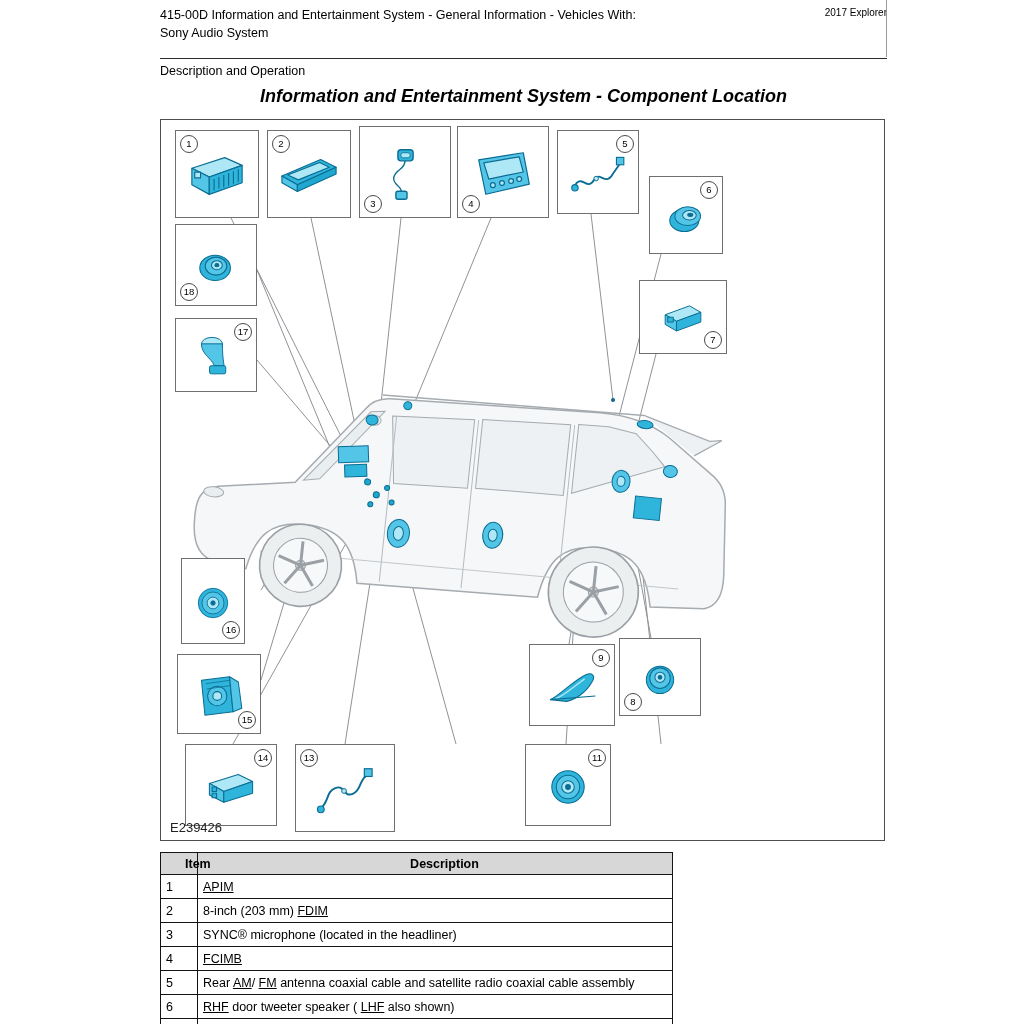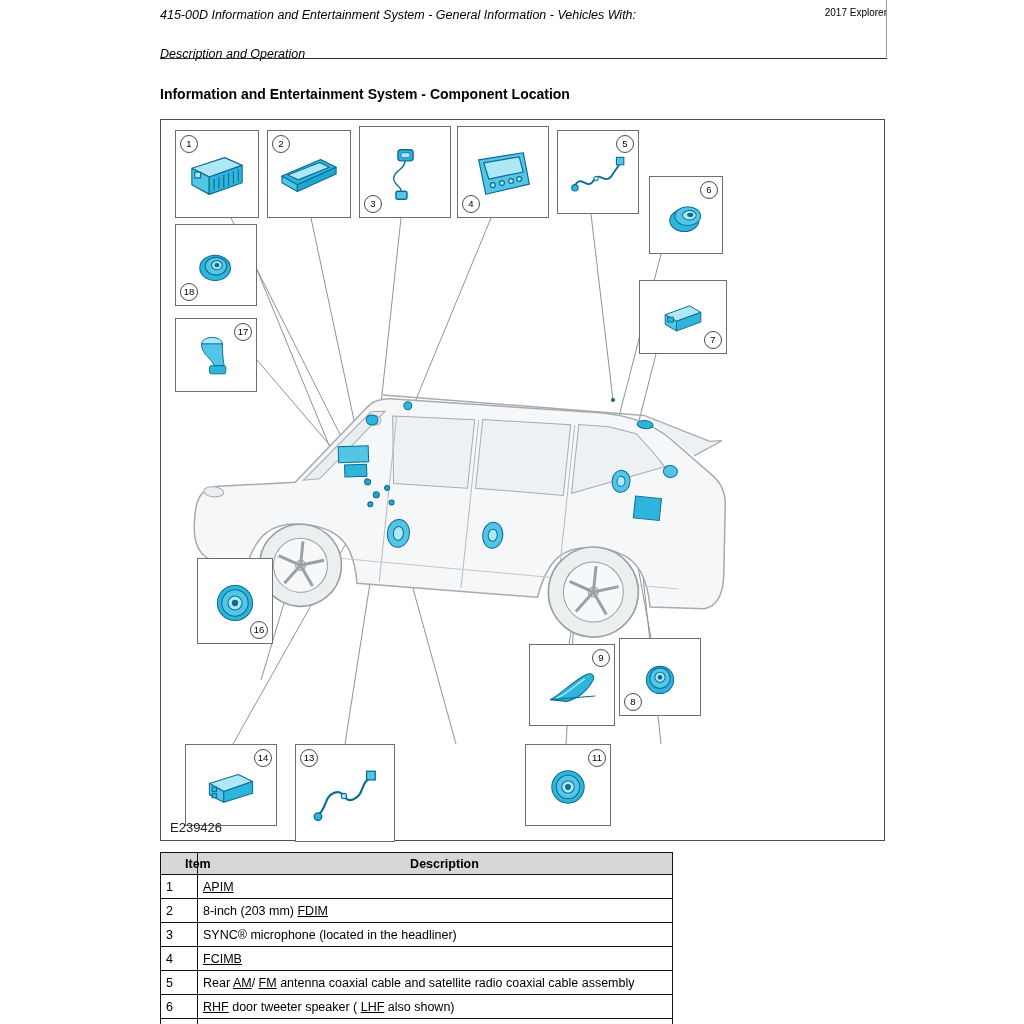--- a/index.html
+++ b/index.html
@@ -6,27 +6,27 @@
   html,body { width:1024px; height:1024px; }
   body {
     background:#ffffff;
     font-family:"Liberation Sans", sans-serif;
     color:#000;
     position:relative;
     overflow:hidden;
   }
   
   .hdr { position:absolute; left:160px; top:7px; width:727px; display:flex; justify-content:space-between; }
-  .hdr-left { font-style:italic; font-size:12.5px; line-height:1.4; }
+  .hdr-left { font-size:12.5px; line-height:1.4; }
   .hdr-op { margin-top:21px; }
   .hdr-model { font-size:10px; white-space:nowrap; text-align:right; }
   .hdr-vline { position:absolute; left:886px; top:0; width:1px; height:57px; background:#9a9a9a; }
   .hdr-rule { position:absolute; left:160px; top:58px; width:727px; height:0; border-top:1px solid #2b2b2b; }
   
-  .fig-title { position:absolute; left:160px; top:86px; width:727px; text-align:left; font-weight:bold; font-size:14px; }
+  .fig-title { position:absolute; left:160px; top:86px; width:727px; text-align:center; font-weight:bold; font-size:18px;font-style:italic; }
   
   .figure { position:absolute; left:160px; top:119px; width:725px; height:722px; border:1px solid #4f4f4f; background:#fff; }
   .car-layer { position:absolute; left:0; top:0; }
   .callout { position:absolute; border:1px solid #6f6f6f; background:#fff; z-index:2; }
   .callout .num {
     position:absolute; width:18px; height:18px; border:1px solid #4a4a4a; border-radius:50%;
     font-size:9.5px; line-height:16px; text-align:center; background:#fff; z-index:3;
   }
   .num.tl { left:4px;  top:4px; }
   .num.tr { right:4px; top:4px; }
@@ -198,20 +198,21 @@
         <ellipse cx="33" cy="30" rx="6" ry="5" fill="#aee7f6"></ellipse>
         <ellipse cx="33" cy="30" rx="2.2" ry="1.8" fill="#0b6d93"></ellipse>
       </g>
     </symbol>
   </defs>
 </svg>
 
 <div class="hdr">
   <div class="hdr-left">
     <div>415-00D Information and Entertainment System - General Information - Vehicles With:</div>
+    <div>Sony Audio System</div>
     <div class="hdr-op">Description and Operation</div>
   </div>
   <div class="hdr-model">2017 Explorer</div>
 </div>
 <div class="hdr-vline"></div>
 <div class="hdr-rule"></div>
 
 <div class="fig-title">Information and Entertainment System - Component Location</div>
 
 <div class="figure">
@@ -371,33 +372,39 @@
       <svg class="comp" viewBox="0 0 64 64">
         <use href="#sym-shark-fin-antenna-icon"></use>
       </svg>
     </div>
   <div class="callout" style="left:364px; top:624px; width:86px;  height:82px;">
       <span class="num tr">11</span>
       <svg class="comp" viewBox="0 0 64 64">
         <use href="#sym-round-speaker-icon"></use>
       </svg>
     </div>
-  <div class="callout" style="left:134px; top:624px; width:100px; height:98px;">
+  <div class="callout" style="left:134px; top:624px; width:100px; height:88px;">
       <span class="num tl">13</span>
       <svg class="comp" viewBox="0 0 64 64">
         <use href="#sym-wiring-harness-icon"></use>
       </svg>
     </div>
   <div class="callout" style="left:24px;  top:624px; width:92px;  height:82px;">
       <span class="num tr">14</span>
       <svg class="comp" viewBox="0 0 64 64">
         <use href="#sym-amplifier-icon"></use>
       </svg>
     </div>
-  <div class="callout" style="left:36px;  top:438px; width:76px;  height:86px;">
+  <div class="callout" style="left:16px;  top:534px; width:84px;  height:80px;">
+      <span class="num br">15</span>
+      <svg class="comp" viewBox="0 0 64 64">
+        <use href="#sym-subwoofer-enclosure-icon"></use>
+      </svg>
+    </div>
+  <div class="callout" style="left:20px;  top:438px; width:64px;  height:86px;">
       <span class="num br">16</span>
       <svg class="comp" viewBox="0 0 64 64">
         <use href="#sym-woofer-speaker-icon"></use>
       </svg>
     </div>
   <div class="callout" style="left:14px;  top:198px; width:82px;  height:74px;">
       <span class="num tr">17</span>
       <svg class="comp" viewBox="0 0 64 64">
         <use href="#sym-tweeter-with-mount-icon"></use>
       </svg>

